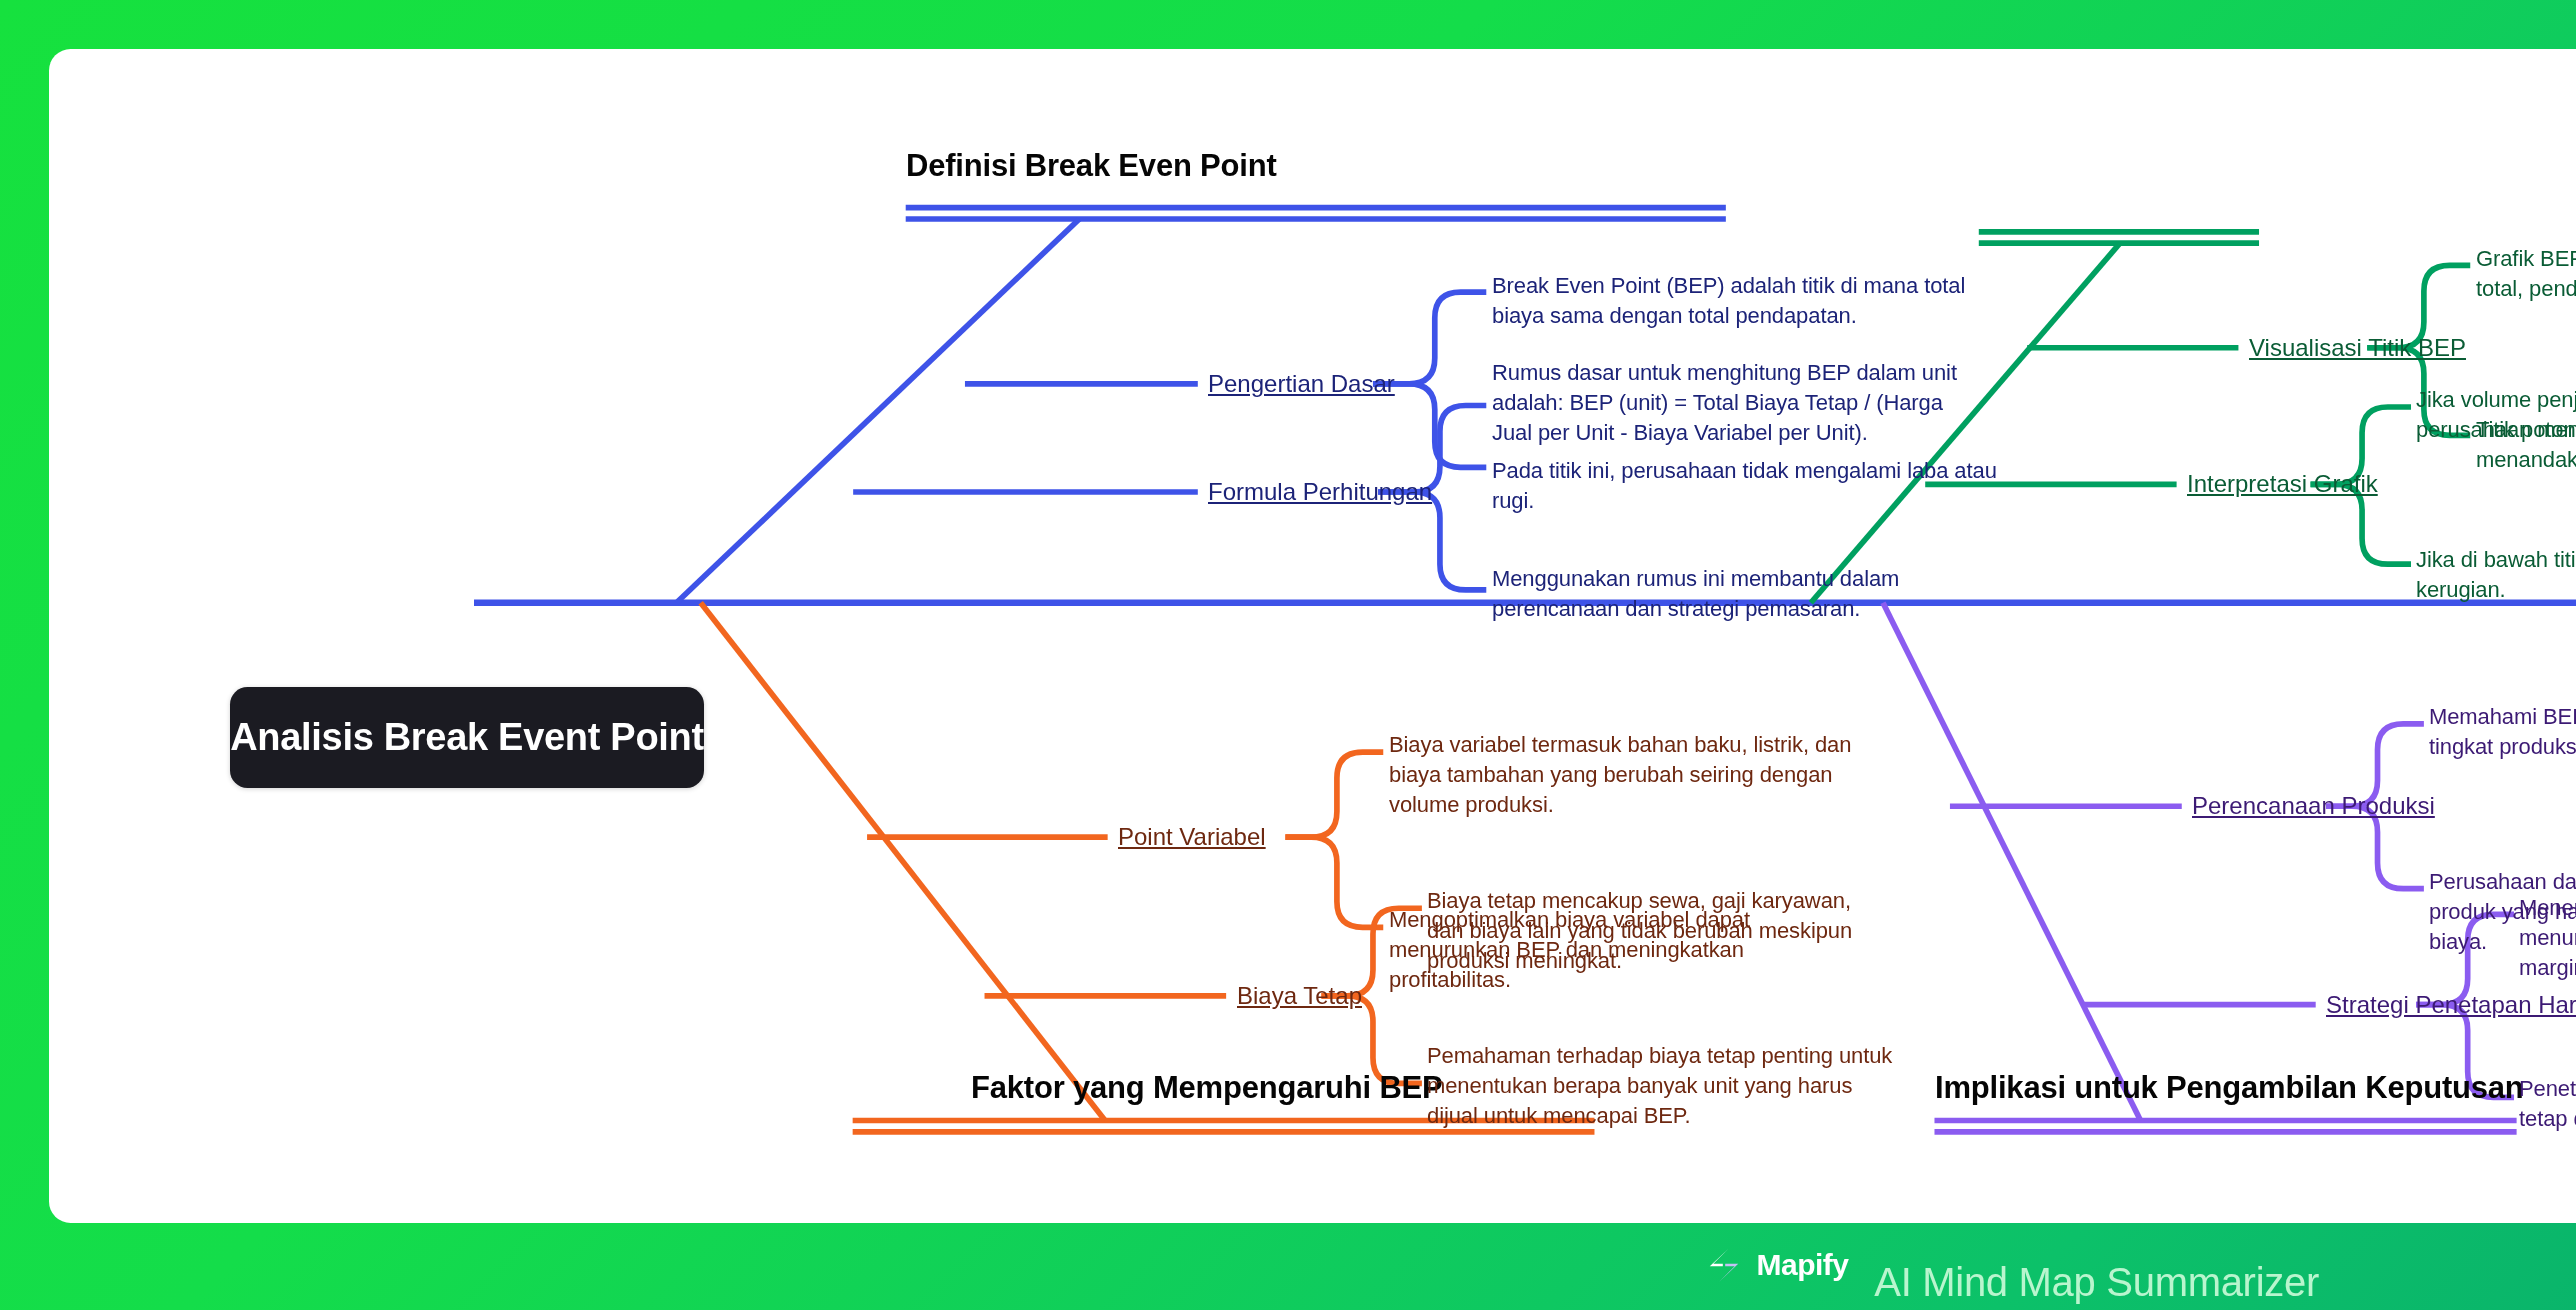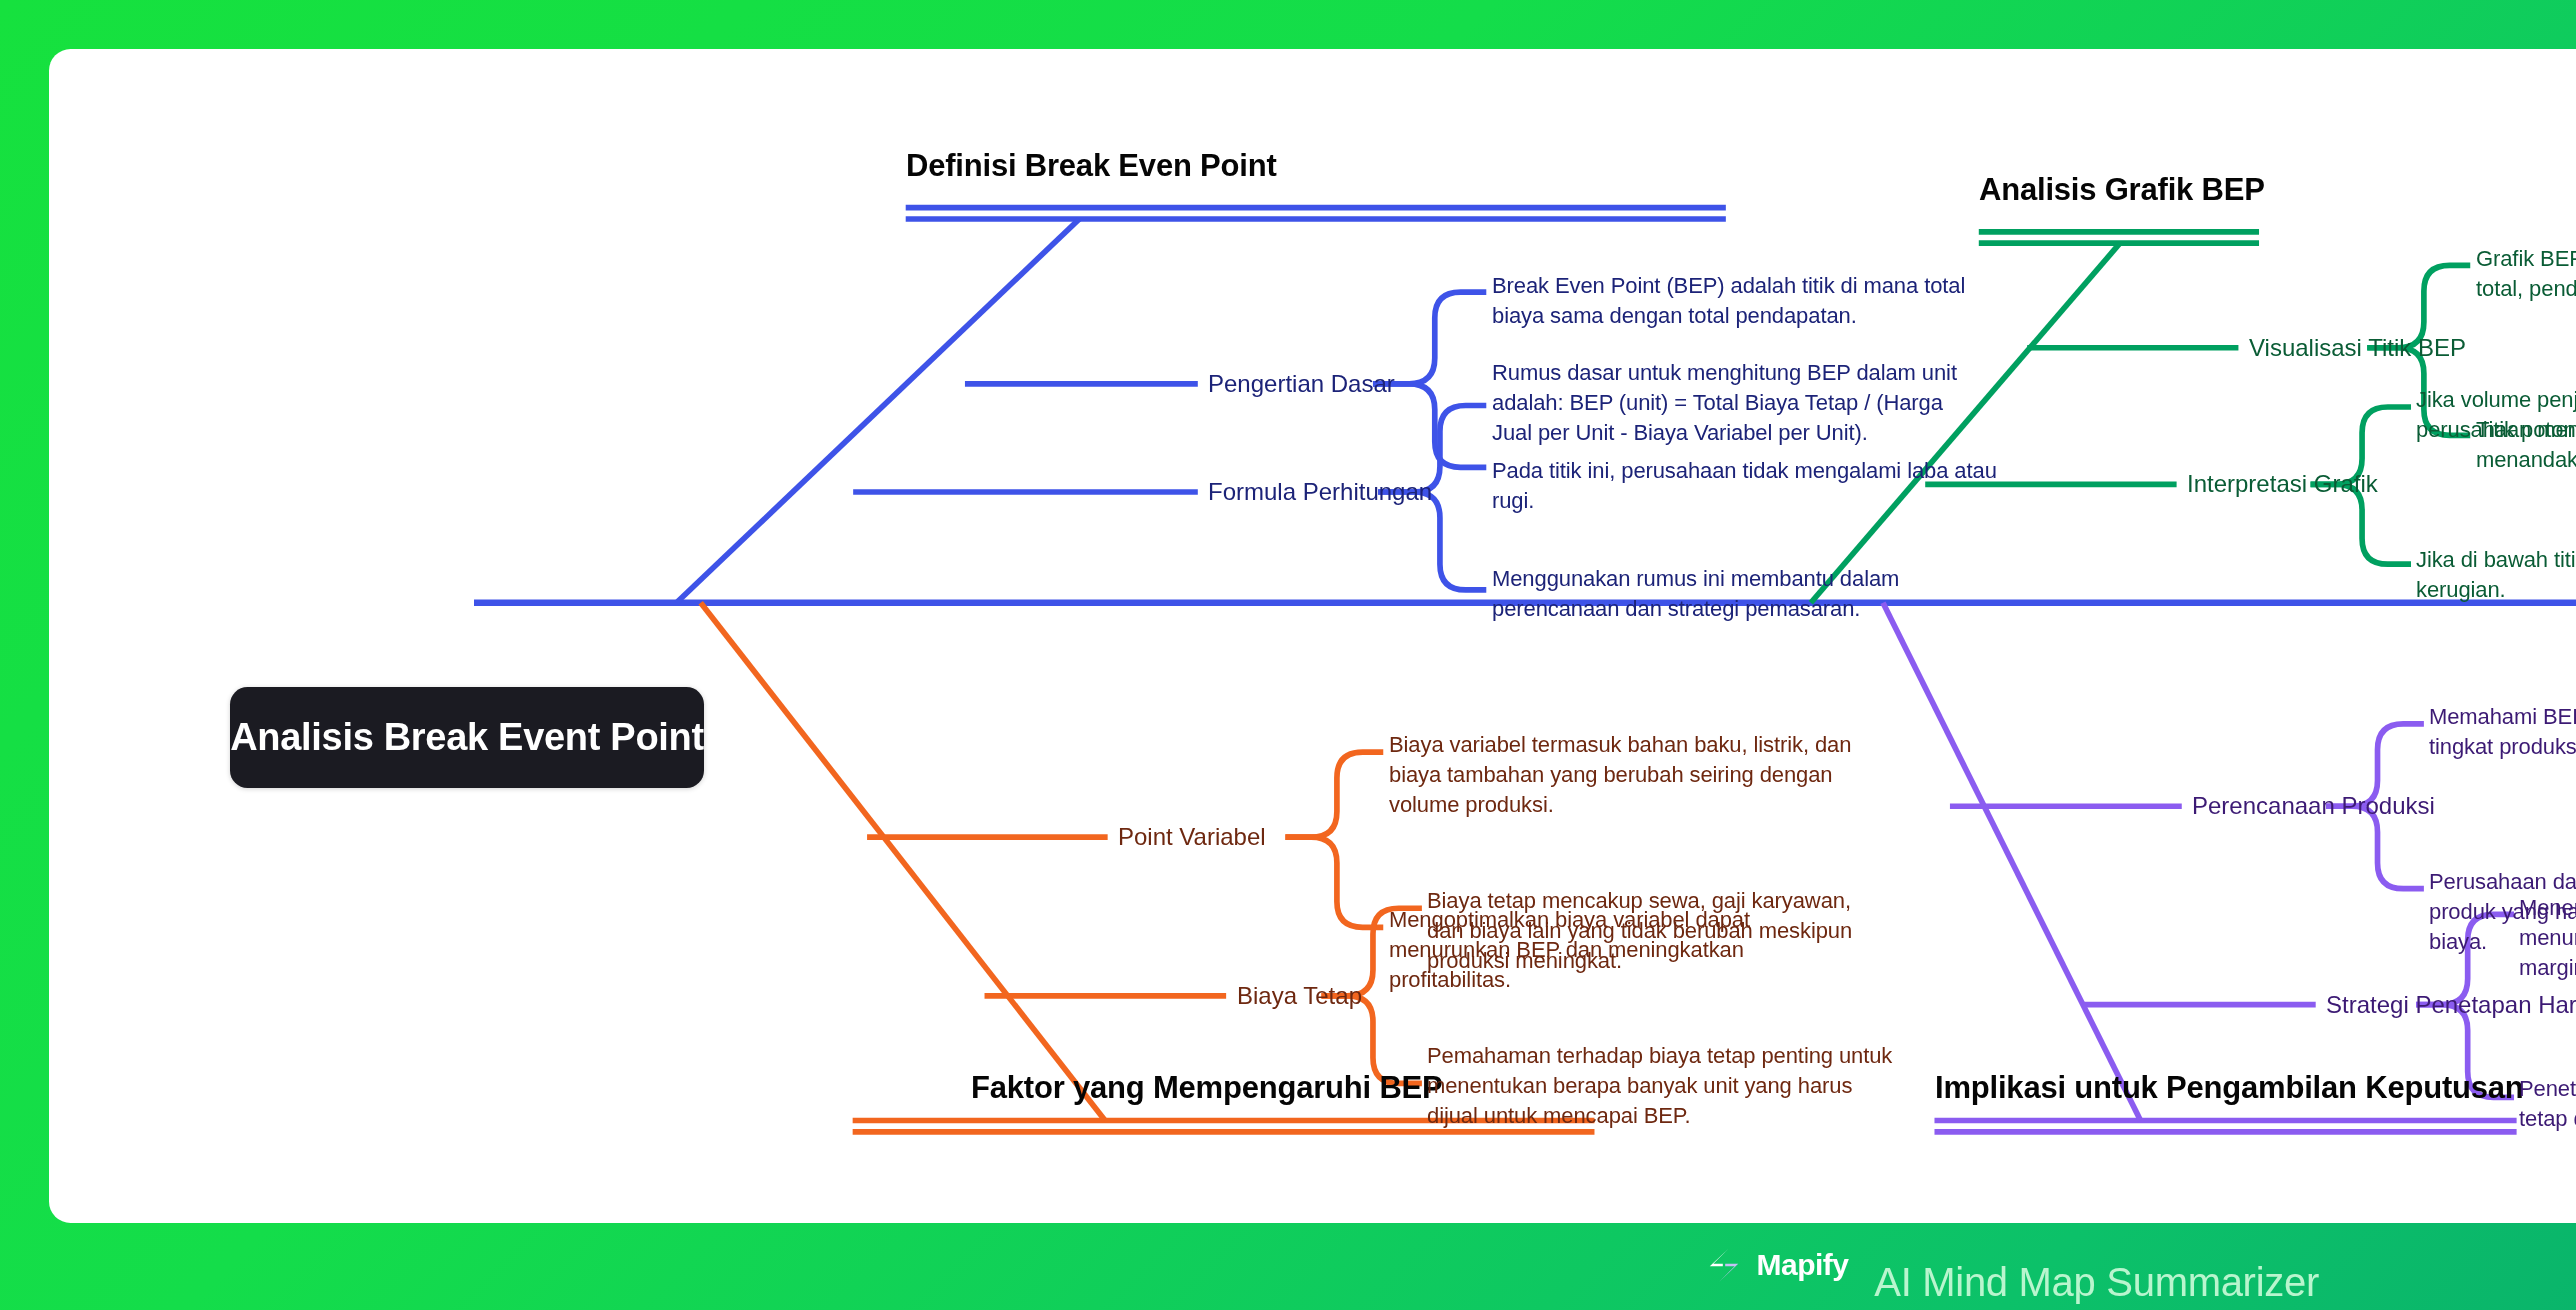--- a/index.html
+++ b/index.html
@@ -56,21 +56,21 @@
   }
 
   
   .cat-label {
     position:absolute;
     font-size:24px;
     font-stretch:condensed;
     white-space:nowrap;
     line-height:1;
   }
-  .cat-label.lt { transform:translate(0,-50%); }
+  .cat-label.lt { transform:translate(0,-50%);text-decoration:underline; }
 
   
   .leaf {
     position:absolute;
     font-size:22px;
     font-stretch:condensed;
     line-height:1.36;
     letter-spacing:-0.1px;
   }
 
@@ -186,21 +186,20 @@
       <path d="M4595 1855 H4645 Q4695 1855 4695 1905 V1985 Q4695 2035 4745 2035 H4785" fill="none" stroke="#8B5CF0" stroke-width="11"></path>
     </g>
   </svg>
 
   <div id="root-node">
     <span class="root-label">Analisis Break Event Point</span>
   </div>
 
   <div class="branch-heading" style="left:857px; top:98px; width:567px;">Definisi Break Even Point</div>
 
-  <div class="branch-heading" style="left:1930px; top:122px; width:464px;">Analisis Grafik BEP</div>
 
   <div class="branch-heading" style="left:922px; top:1020px; width:618px;">Faktor yang Mempengaruhi BEP</div>
 
   <div class="branch-heading" style="left:1886px; top:1020px; width:721px;">Implikasi untuk Pengambilan Keputusan</div>
 
   <div class="cat-label lt c-blue" style="left:1159px; top:335px;">Pengertian Dasar</div>
   <div class="cat-label lt c-blue" style="left:1159px; top:443px;">Formula Perhitungan</div>
 
   <div class="cat-label lt c-green" style="left:2200px; top:299px;">Visualisasi Titik BEP</div>
   <div class="cat-label lt c-green" style="left:2138px; top:435px;">Interpretasi Grafik</div>

